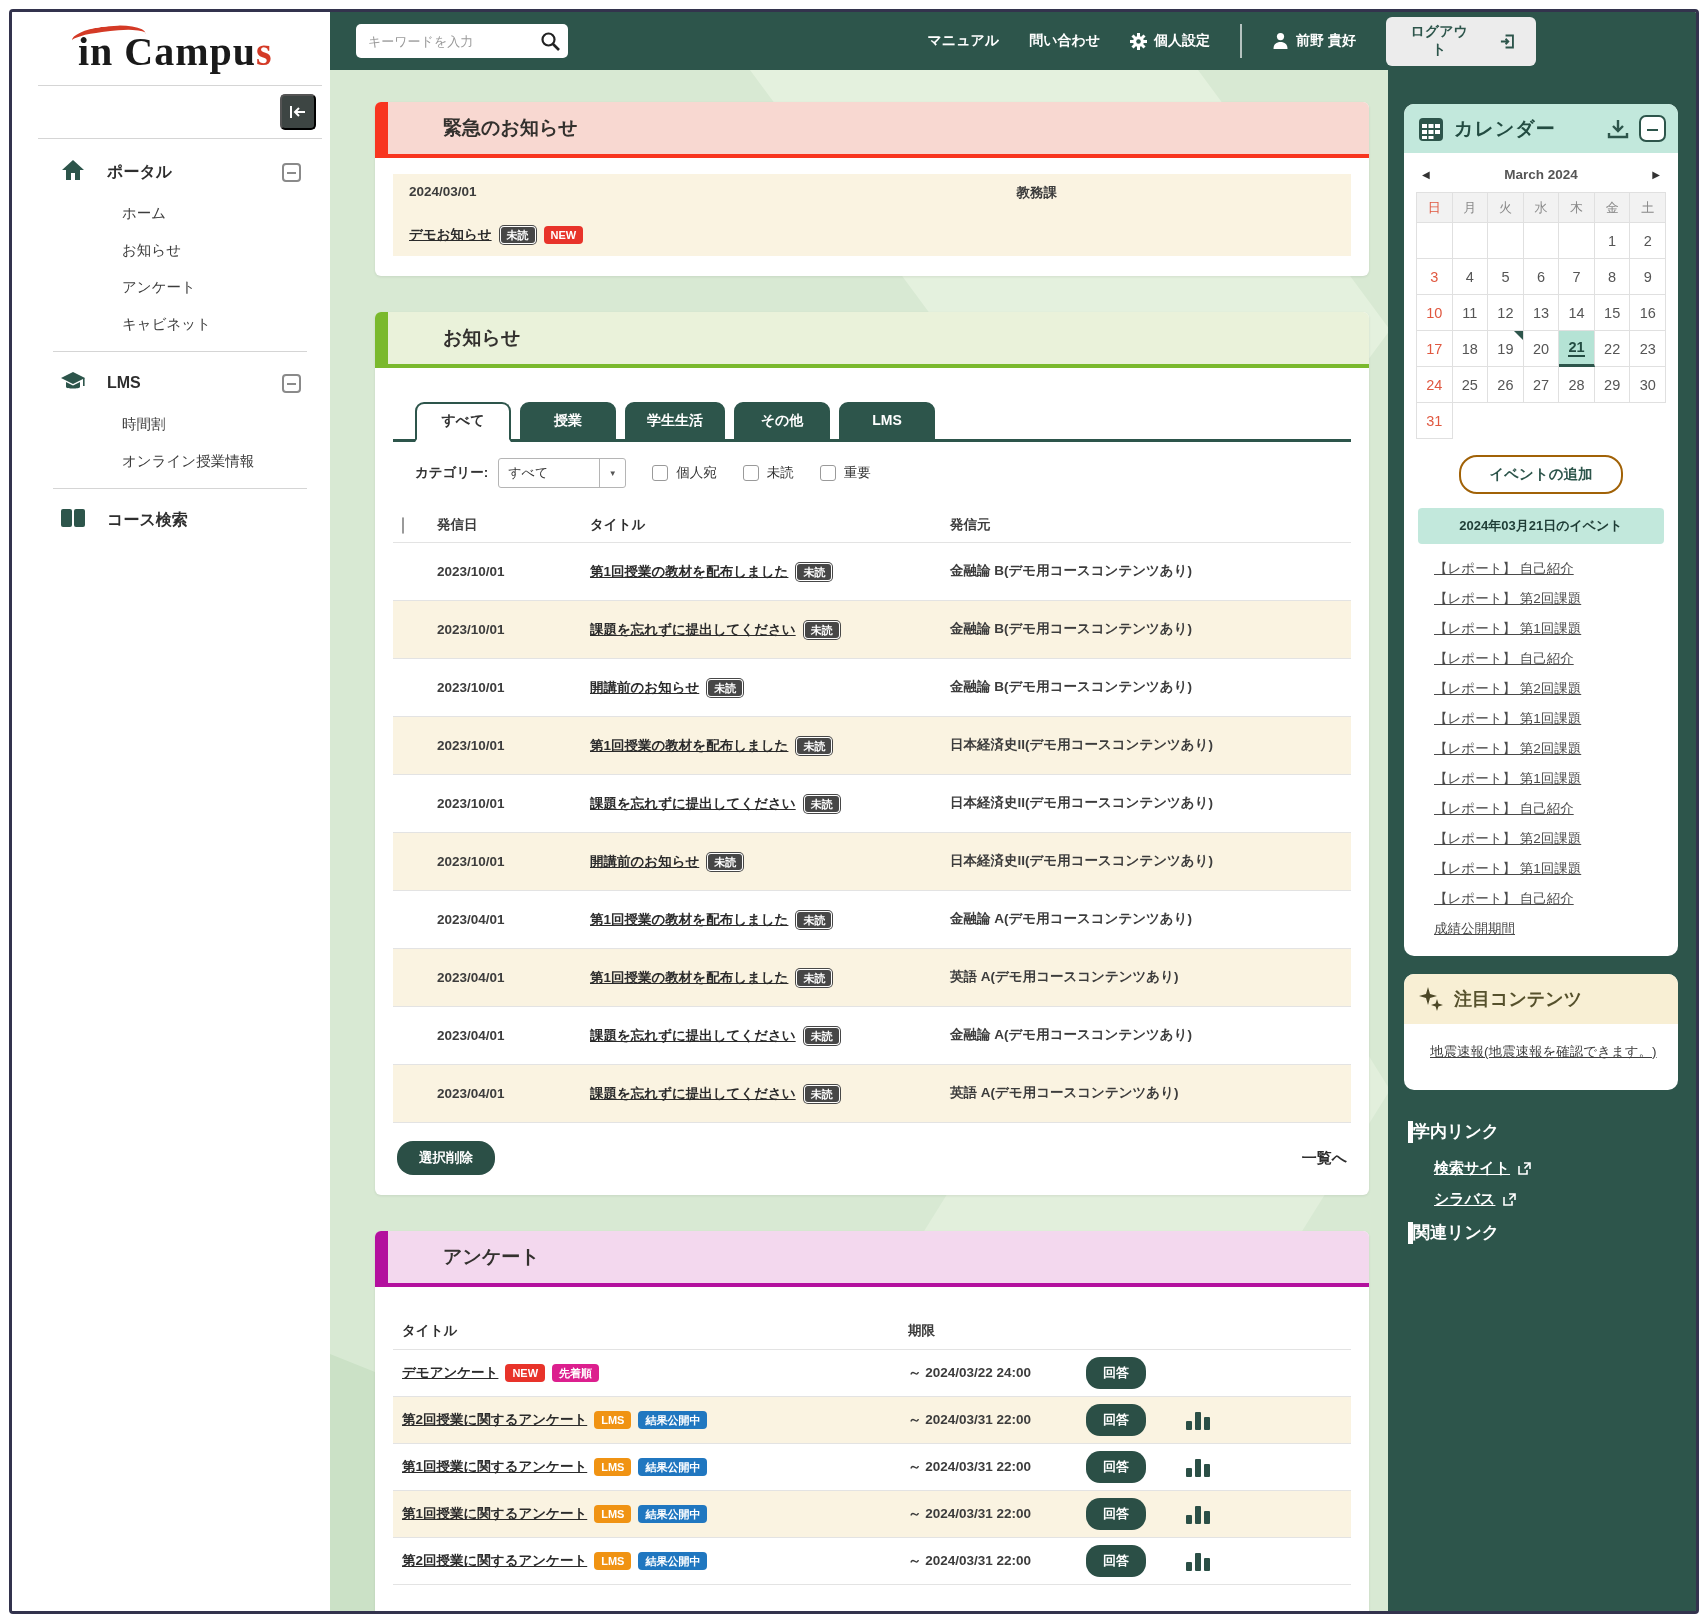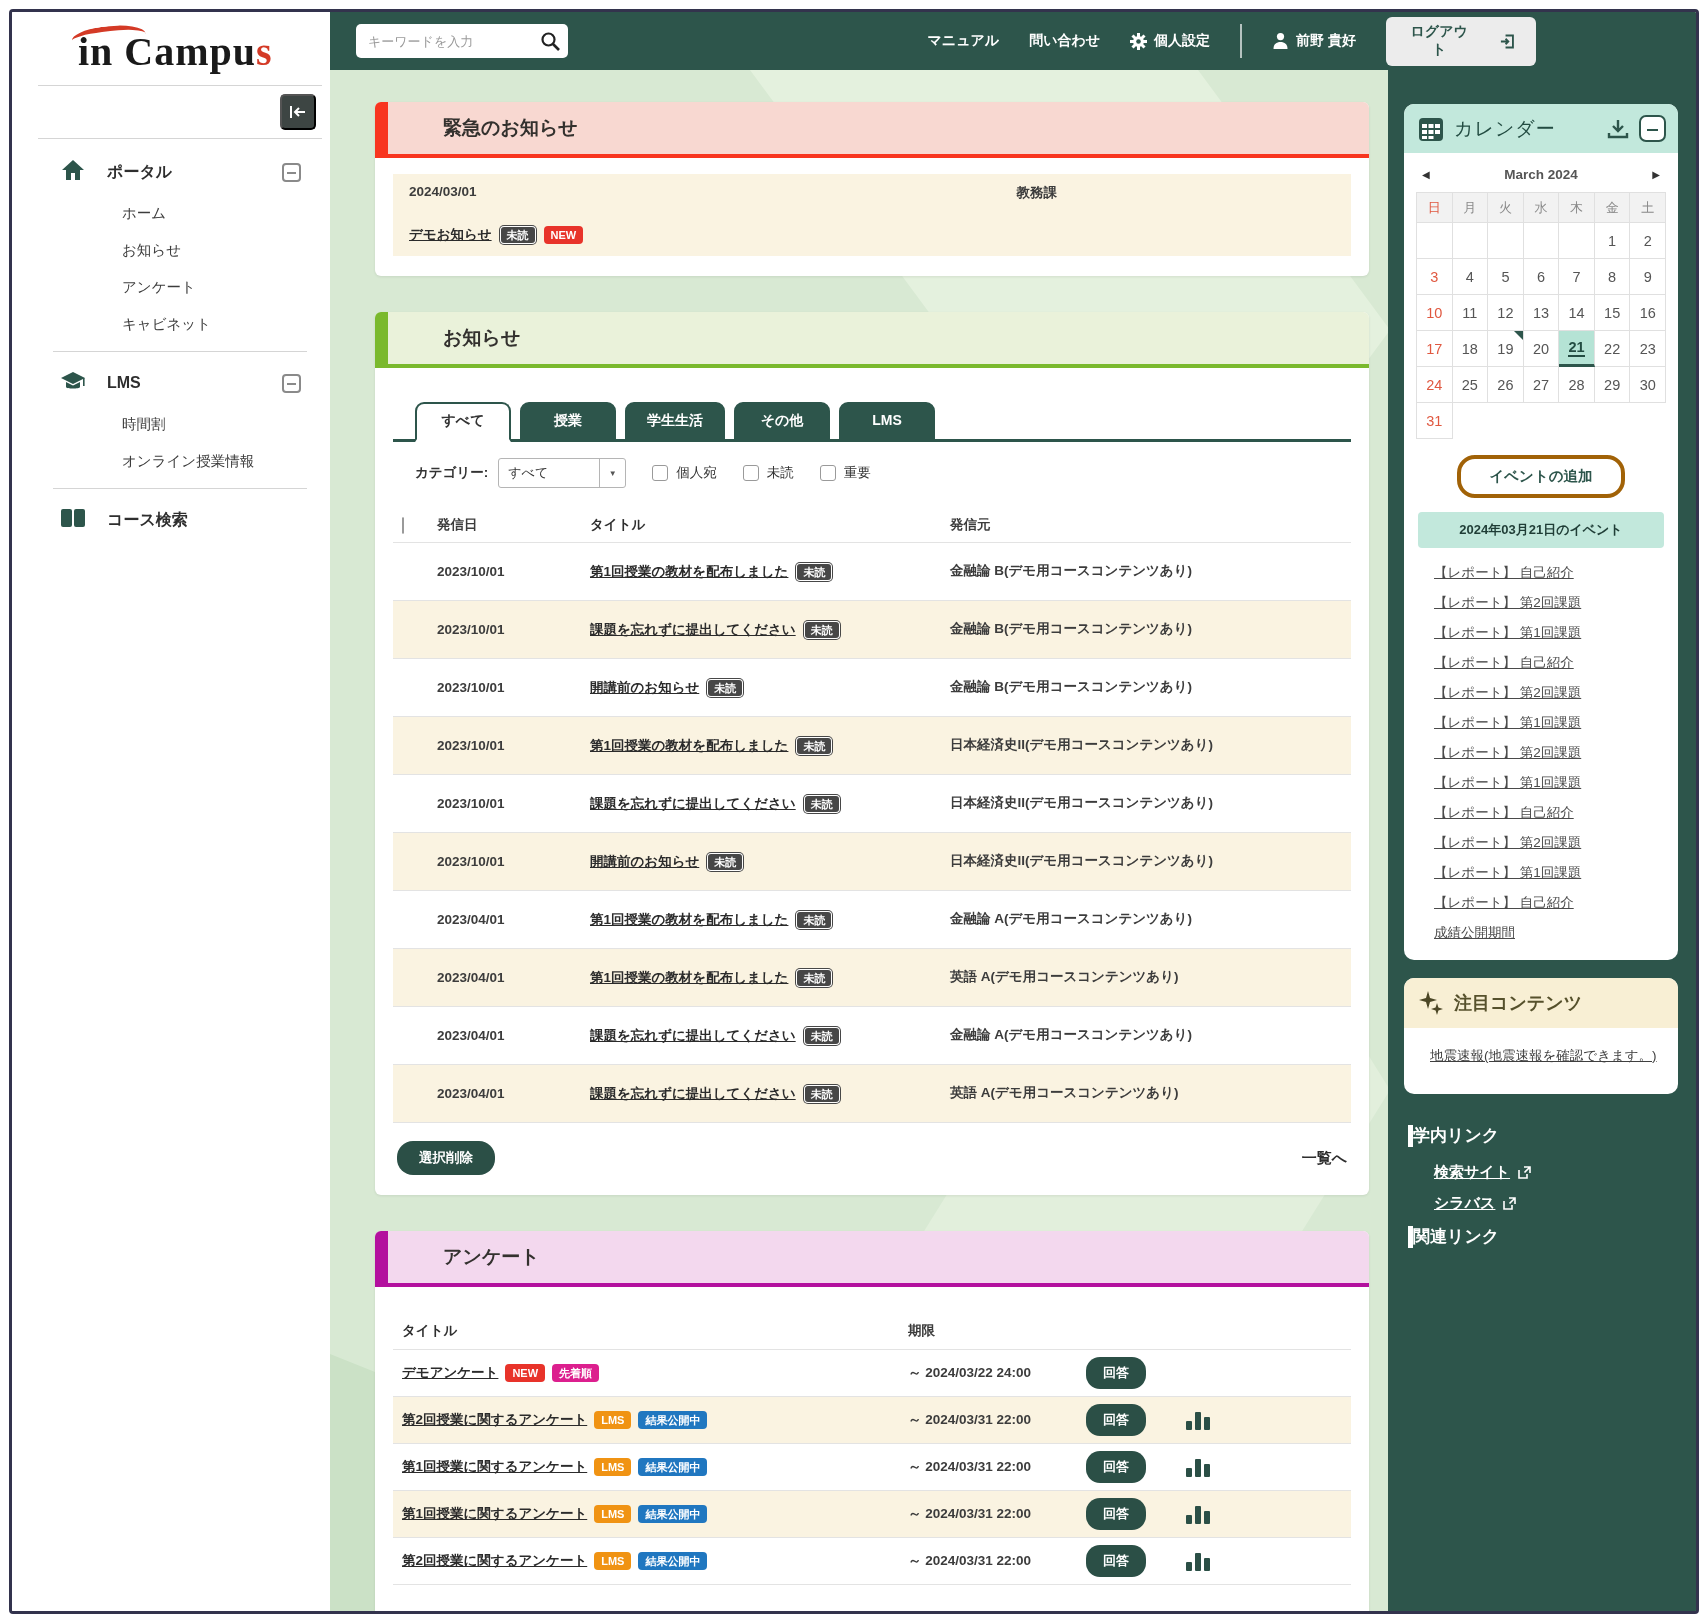--- a/index.html
+++ b/index.html
@@ -109,38 +109,38 @@
   .scol-chart { width:210px; flex:none; }
   .answer-btn { background:#2b4f46; color:#fff; font-weight:bold; font-size:13px; border:none; border-radius:14px; padding:7px 17px; cursor:pointer; font-family:inherit; }
   .chart-icon { display:inline-flex; align-items:flex-end; gap:3px; height:22px; cursor:pointer; }
   .chart-icon i { display:block; width:6px; background:#2b4f46; border-radius:1px; }
   .surveys .table-foot { justify-content:flex-end; margin-top:40px; padding-bottom:6px; }
 
   
   .right-rail { flex:1; background:#2d554b; padding:34px 18px 0 16px; min-height:0; }
   .rail-card { background:#fff; border-radius:10px; overflow:hidden; margin-bottom:18px; }
   .cal-head { background:#c2e8dc; display:flex; align-items:center; padding:11px 12px 11px 14px; gap:10px; }
-  .cal-head .ttl { font-size:19px; font-weight:normal; color:#234c42; flex:1; letter-spacing:1px; }
+  .cal-head .ttl { font-size:19px; font-weight:bold; color:#234c42; flex:1; letter-spacing:1px; }
   .icon-btn { background:none; border:none; cursor:pointer; display:flex; padding:0; }
   .cal-collapse { width:27px; height:27px; background:#fff; border:2px solid #2d554b; border-radius:7px; position:relative; cursor:pointer; }
   .cal-collapse::after { content:""; position:absolute; left:6px; right:6px; top:50%; border-top:2px solid #2d554b; }
   .cal-body { padding:10px 12px 16px; }
   .month-nav { display:flex; align-items:center; padding:4px 6px 10px; color:#4a4a4a; }
   .month-nav .mon { flex:1; text-align:center; font-size:13.5px; font-weight:bold; color:#555; }
   .month-nav .nav-arr { font-size:10px; color:#333; cursor:pointer; background:none; border:none; }
   .cal-grid { display:grid; grid-template-columns:repeat(7,1fr); border-top:1px solid #e0e0e0; border-left:1px solid #e0e0e0; }
   .cal-cell { height:36px; border-right:1px solid #e0e0e0; border-bottom:1px solid #e0e0e0; display:flex; align-items:center; justify-content:center; font-size:14.5px; color:#555; position:relative; background:#fff; cursor:pointer; }
   .cal-cell.wd { background:#f2f2f2; font-size:13px; color:#8a8a8a; height:30px; cursor:default; }
   .cal-cell.sun { color:#e05840; }
   .cal-cell.blank { cursor:default; }
   .cal-cell.blank.noborder { border-right:none; border-bottom:none; }
   .cal-cell.selected { background:#b5e3d5; border-bottom:3px solid #2d554b; color:#234c42; font-weight:bold; }
   .cal-cell.selected .dnum { border-bottom:2px solid #234c42; }
   .cal-cell.marked::after { content:""; position:absolute; top:0; right:0; border-top:9px solid #2d554b; border-left:9px solid transparent; }
-  .add-event { display:block; margin:16px auto 14px; background:#fff; border:4px solid #a16207; color:#2d554b; border-radius:18px; font-size:14.5px; font-weight:bold; padding:8px 28px; cursor:pointer; font-family:inherit; }
+  .add-event { display:block; margin:16px auto 14px; background:#fff; border:2px solid #a16207; color:#2d554b; border-radius:18px; font-size:14.5px; font-weight:bold; padding:8px 28px; cursor:pointer; font-family:inherit; }
   .events-head { background:#c2e8dc; border-radius:4px; text-align:center; font-size:13px; font-weight:bold; color:#1f3d36; padding:9px 4px; margin:0 2px 6px; }
   .event-list { list-style:none; }
   .event-list li { padding:9px 0 2px 18px; }
   .event-list a { font-size:13.5px; color:#4a4a4a; text-decoration:underline; cursor:pointer; }
 
   .feat-head { background:#f8efd4; display:flex; align-items:center; gap:10px; padding:12px 14px; font-size:18px; font-weight:bold; color:#56512c; }
   .feat-body { padding:14px 20px 24px 26px; font-size:13.5px; line-height:2.1; }
   .feat-body a { color:#3f3f3f; text-decoration:underline; cursor:pointer; }
 
   .rail-links { padding:6px 4px; }

